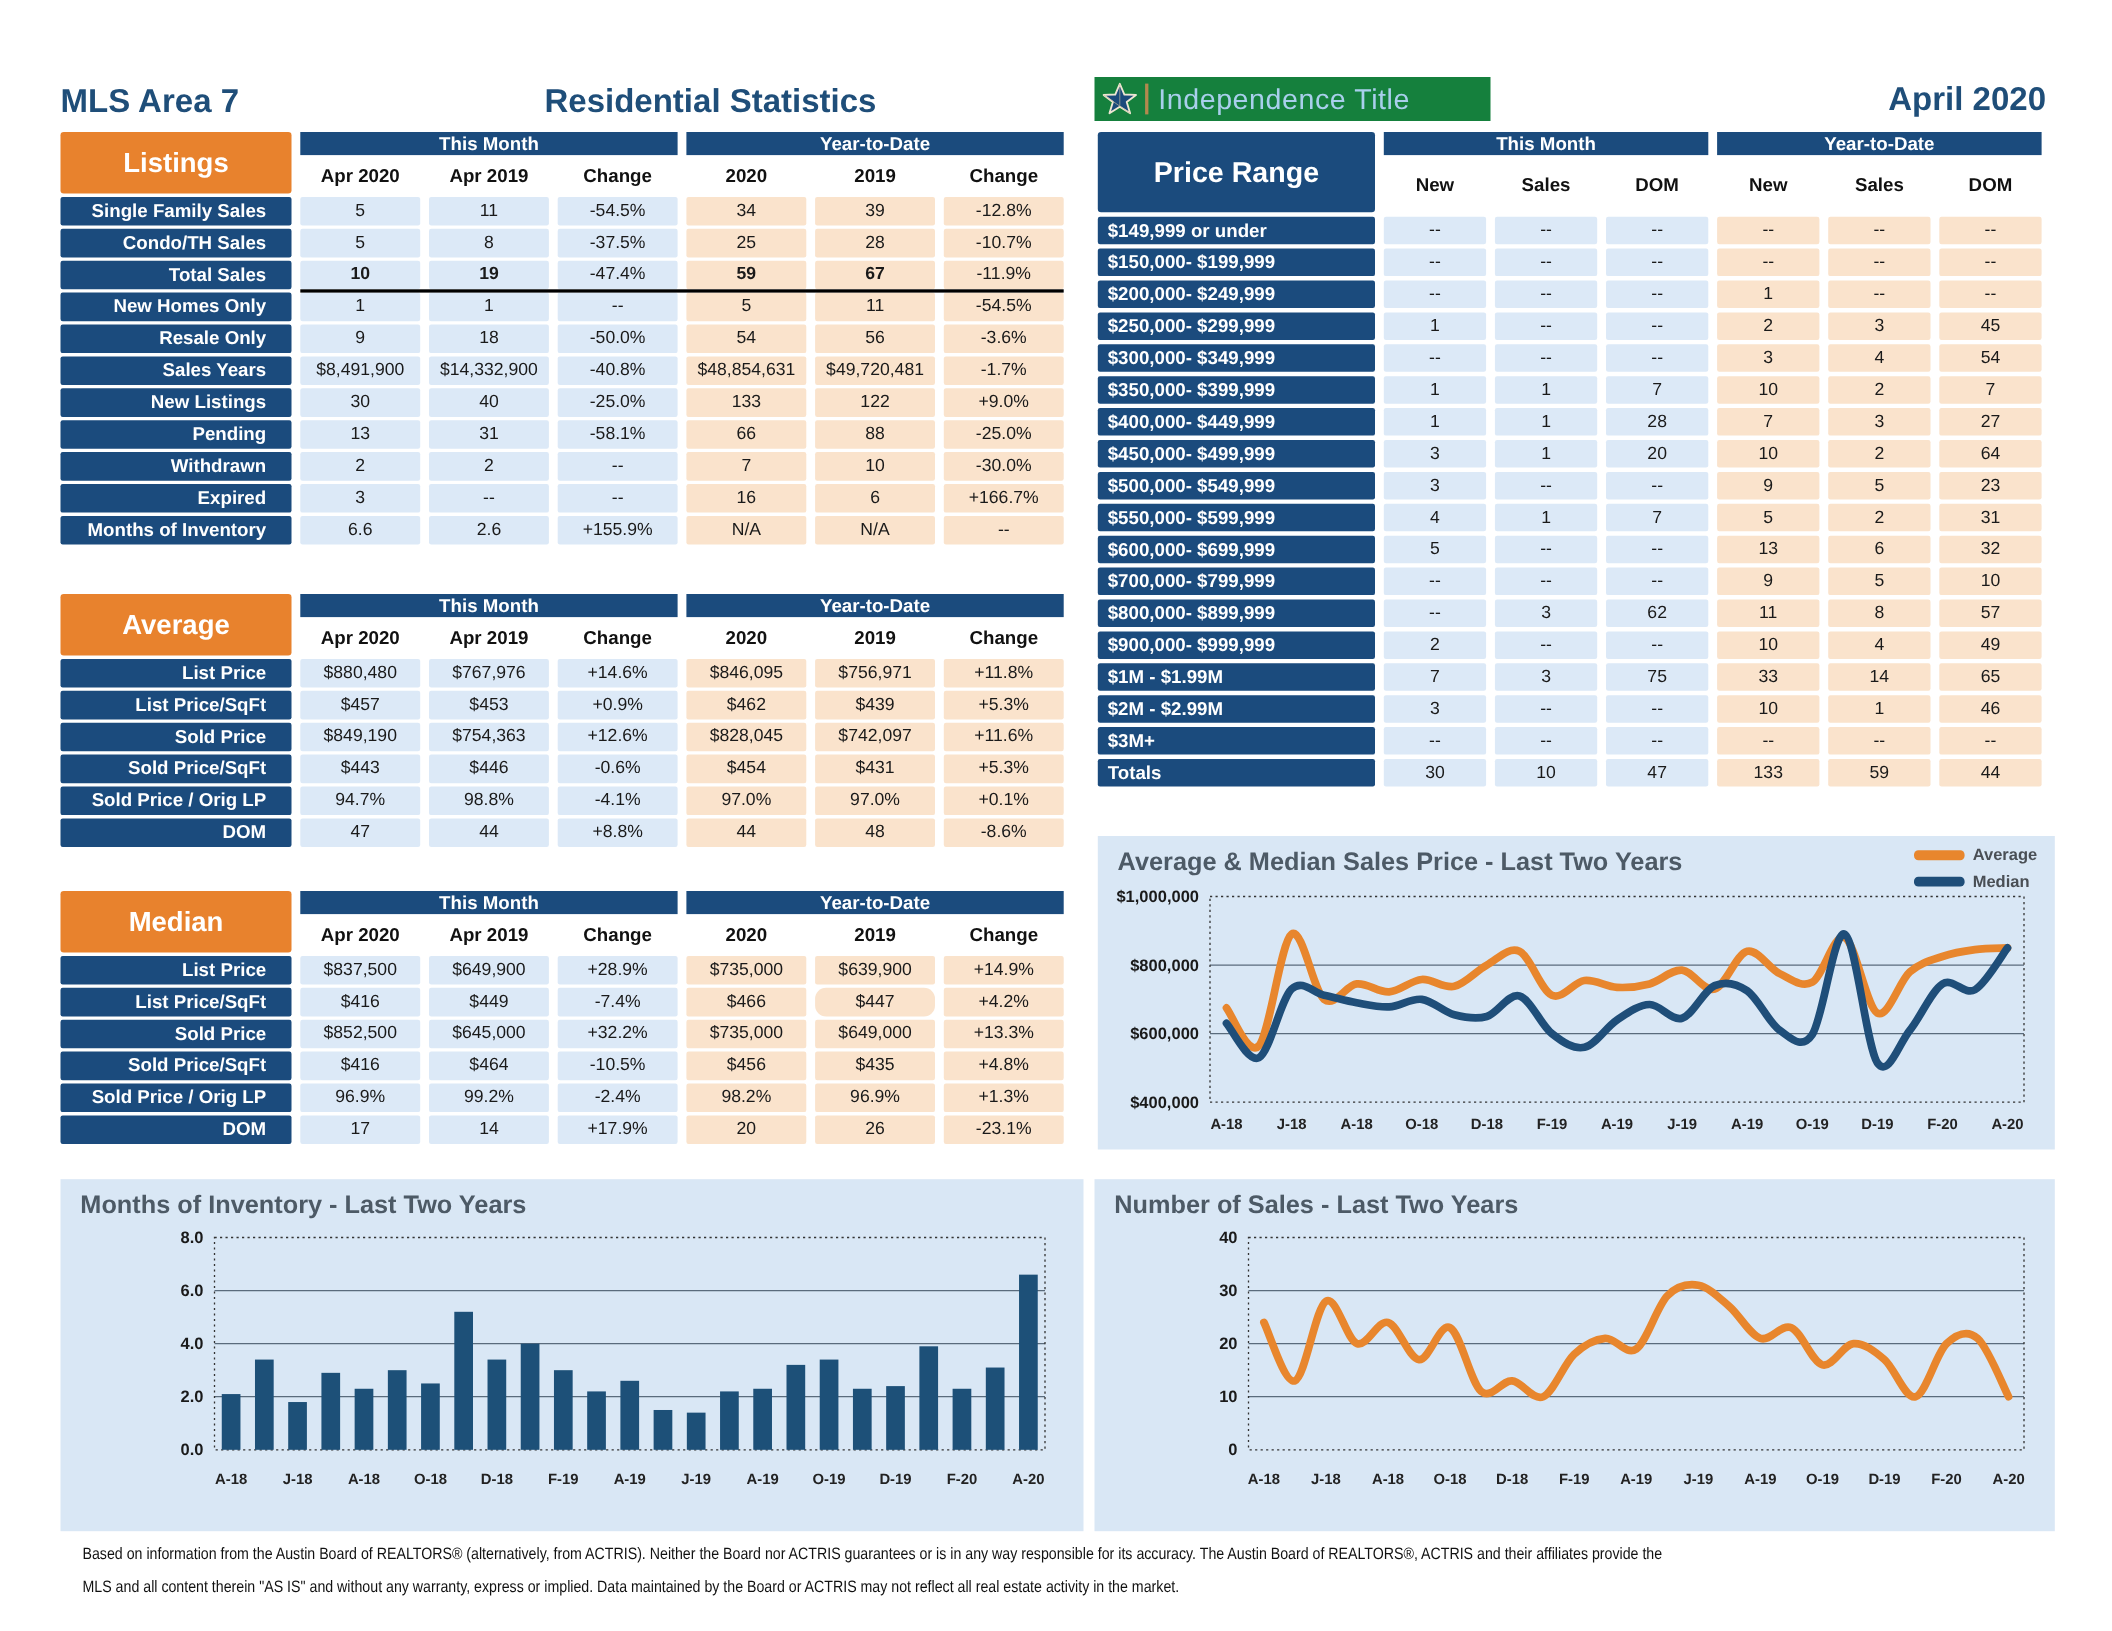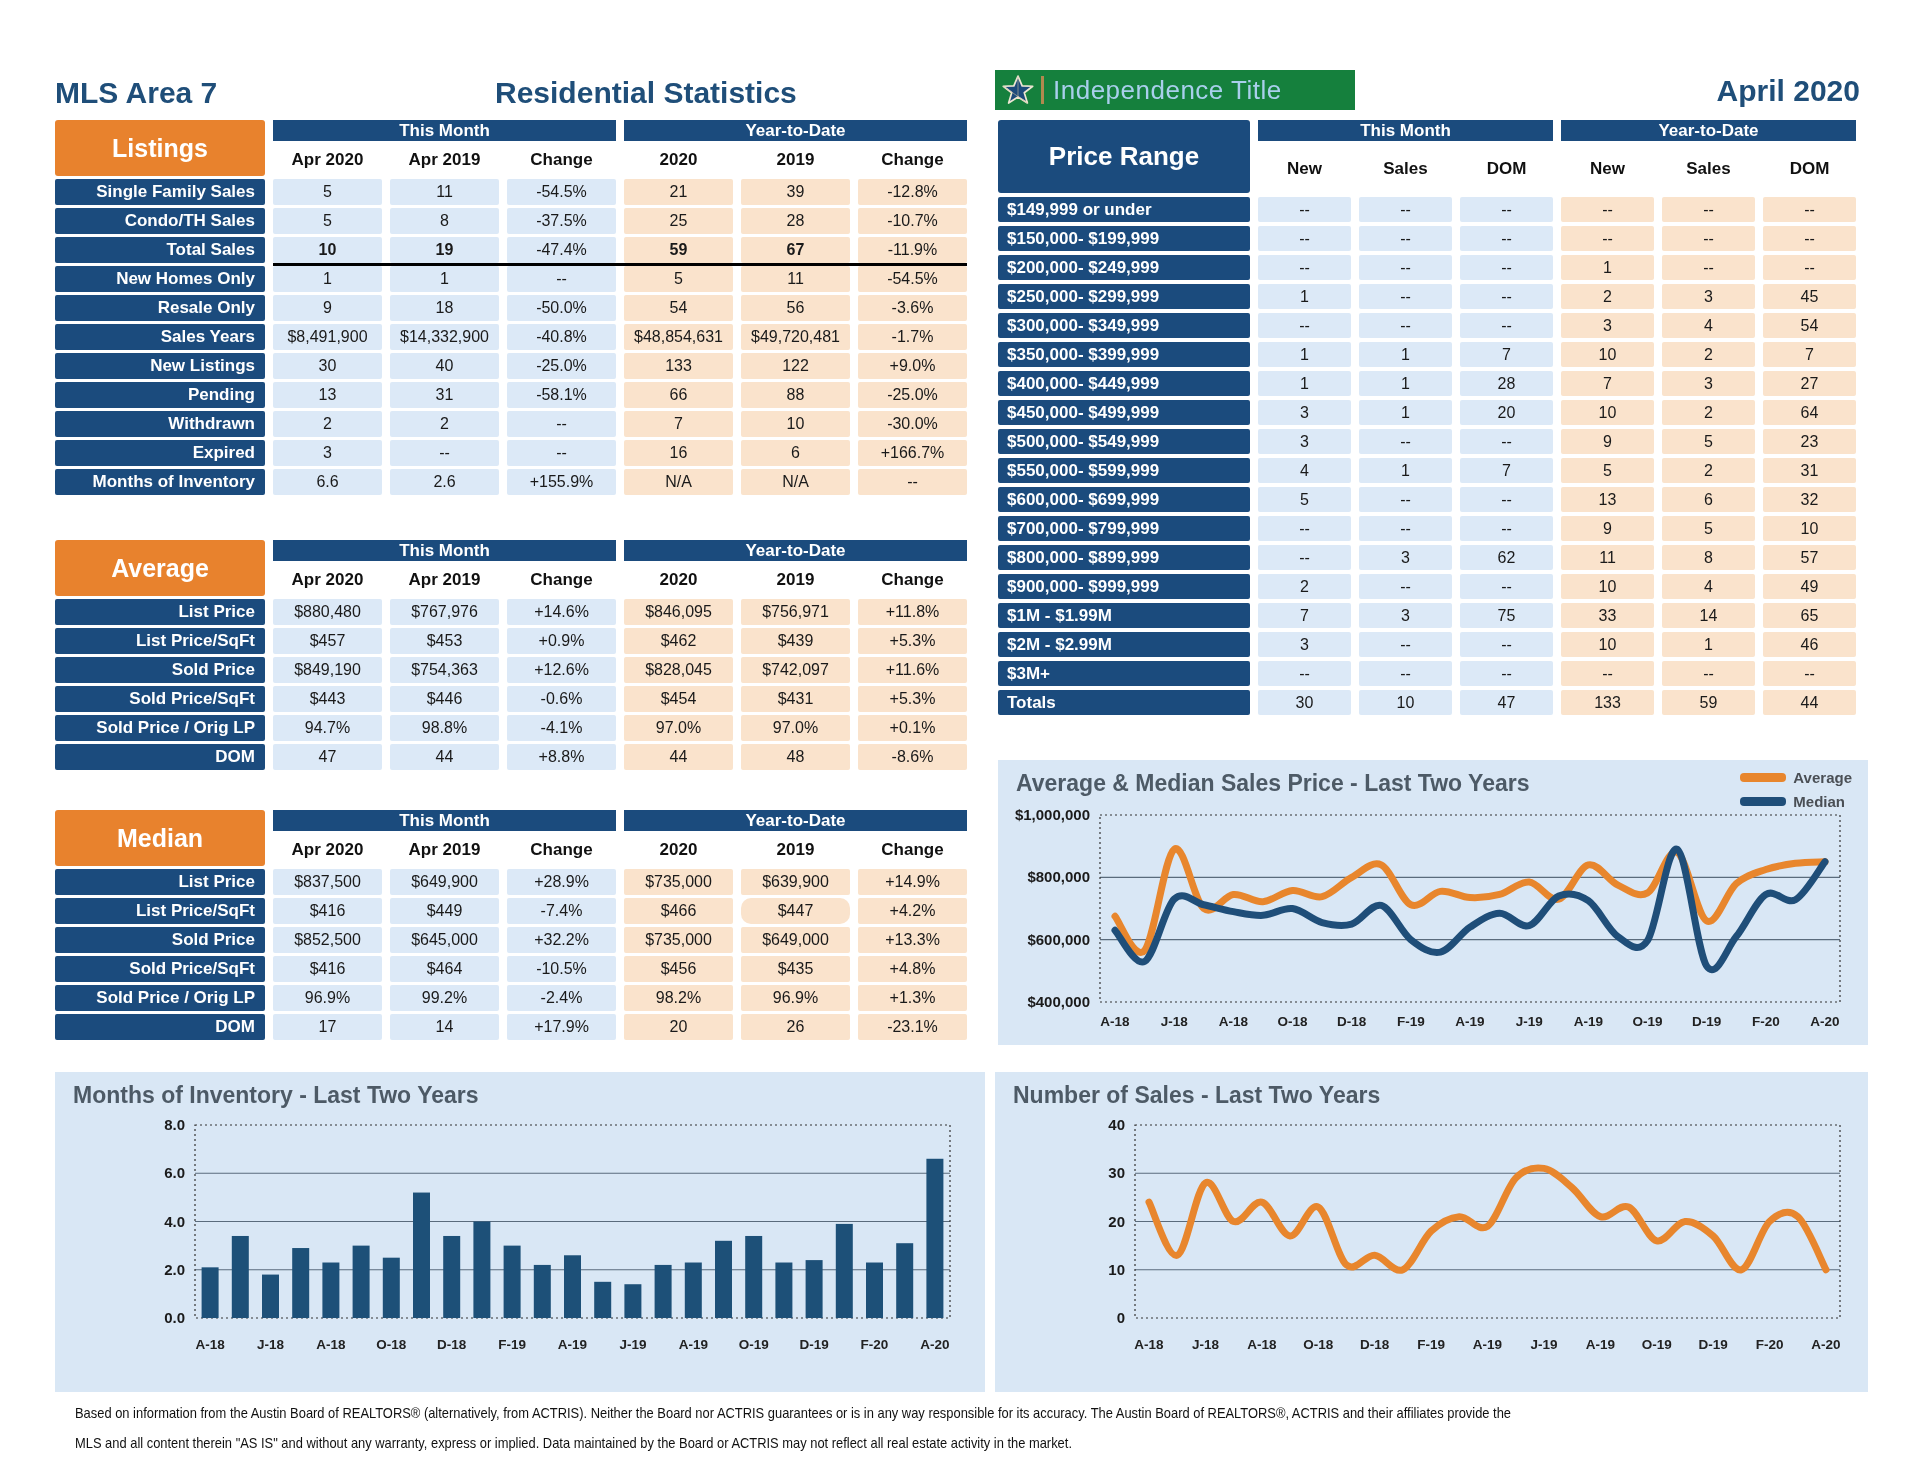--- a/index.html
+++ b/index.html
@@ -11,21 +11,21 @@
   .corner{grid-area:1/1/3/2;display:flex;align-items:center;justify-content:center;
           color:#fff;font-weight:bold;border-radius:3px}
   .corner.orange{background:#E8822D;font-size:25px}
   .corner.navy{background:#1B4B7D;font-size:26px}
   .grpbar{background:#1B4B7D;color:#fff;font-weight:bold;font-size:17px;
           display:flex;align-items:center;justify-content:center}
   .subhead{display:flex;align-items:center;justify-content:center;font-weight:bold;
            font-size:17px;color:#111}
   .rlabel{background:#1B4B7D;color:#fff;font-weight:bold;font-size:17px;display:flex;
           align-items:center;border-radius:2px;white-space:nowrap}
-  .rlabel.r{justify-content:flex-end;padding-right:10px}
+  .rlabel.r{justify-content:flex-end;padding-right:23px}
   .rlabel.l{justify-content:flex-start;padding-left:9px}
   .cell{display:flex;align-items:center;justify-content:center;font-size:16px;
         color:#1a1a1a;border-radius:2px}
   .cell.blue{background:#DCE9F7}
   .cell.tan{background:#FAE3CC}
   .cell.b{font-weight:bold}
   .divider{position:absolute;height:3px;background:#000}
   
   .panel{position:absolute;background:#D9E7F5}
   .ctitle{position:absolute;left:18px;top:10px;font-size:23px;font-weight:bold;color:#4d5a66;white-space:nowrap}
@@ -65,21 +65,21 @@
         <div class="subhead" style="grid-area: 2 / 2;">Apr 2020</div>
         <div class="subhead" style="grid-area: 2 / 3;">Apr 2019</div>
         <div class="subhead" style="grid-area: 2 / 4;">Change</div>
         <div class="subhead" style="grid-area: 2 / 5;">2020</div>
         <div class="subhead" style="grid-area: 2 / 6;">2019</div>
         <div class="subhead" style="grid-area: 2 / 7;">Change</div>
         <div class="rlabel r" style="grid-area: 3 / 1;">Single Family Sales</div>
         <div class="cell blue" style="grid-area: 3 / 2;">5</div>
         <div class="cell blue" style="grid-area: 3 / 3;">11</div>
         <div class="cell blue" style="grid-area: 3 / 4;">-54.5%</div>
-        <div class="cell tan" style="grid-area: 3 / 5;">21</div>
+        <div class="cell tan" style="grid-area: 3 / 5;">34</div>
         <div class="cell tan" style="grid-area: 3 / 6;">39</div>
         <div class="cell tan" style="grid-area: 3 / 7;">-12.8%</div>
         <div class="rlabel r" style="grid-area: 4 / 1;">Condo/TH Sales</div>
         <div class="cell blue" style="grid-area: 4 / 2;">5</div>
         <div class="cell blue" style="grid-area: 4 / 3;">8</div>
         <div class="cell blue" style="grid-area: 4 / 4;">-37.5%</div>
         <div class="cell tan" style="grid-area: 4 / 5;">25</div>
         <div class="cell tan" style="grid-area: 4 / 6;">28</div>
         <div class="cell tan" style="grid-area: 4 / 7;">-10.7%</div>
         <div class="rlabel r" style="grid-area: 5 / 1;">Total Sales</div>

